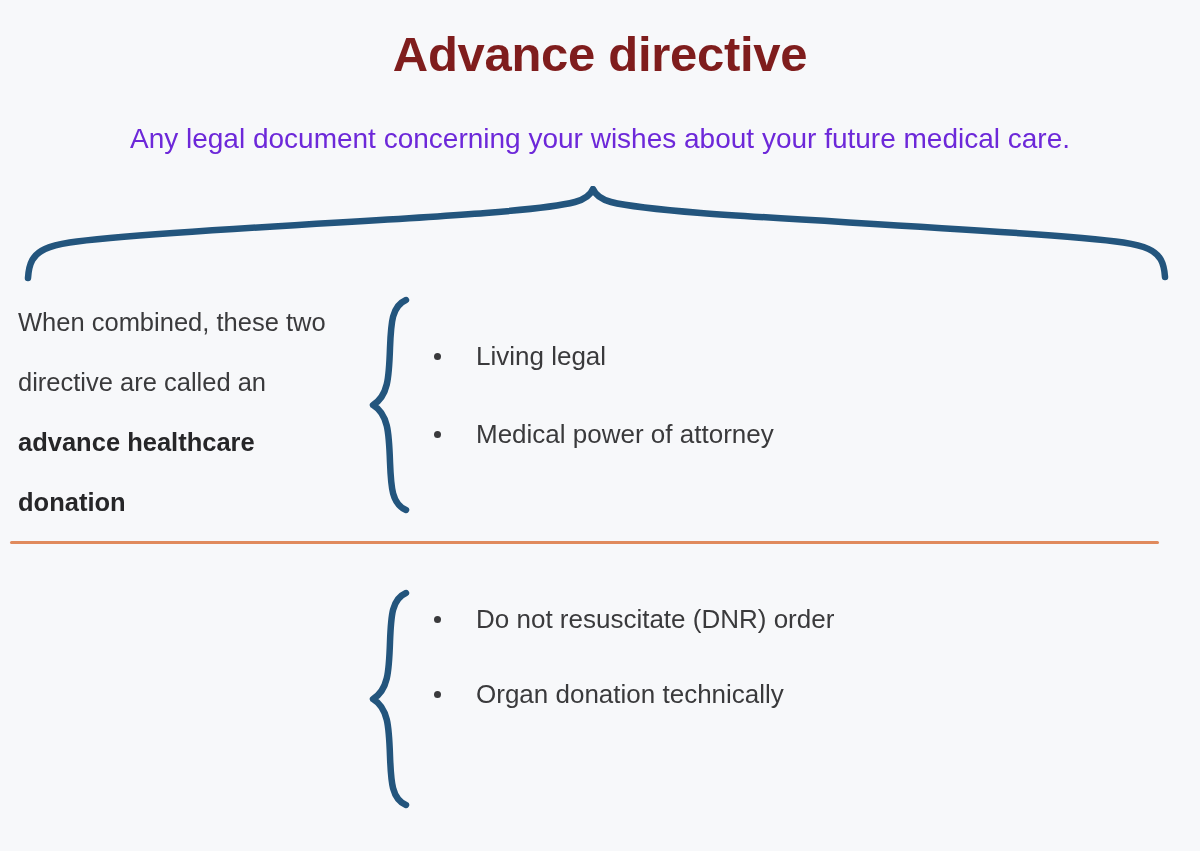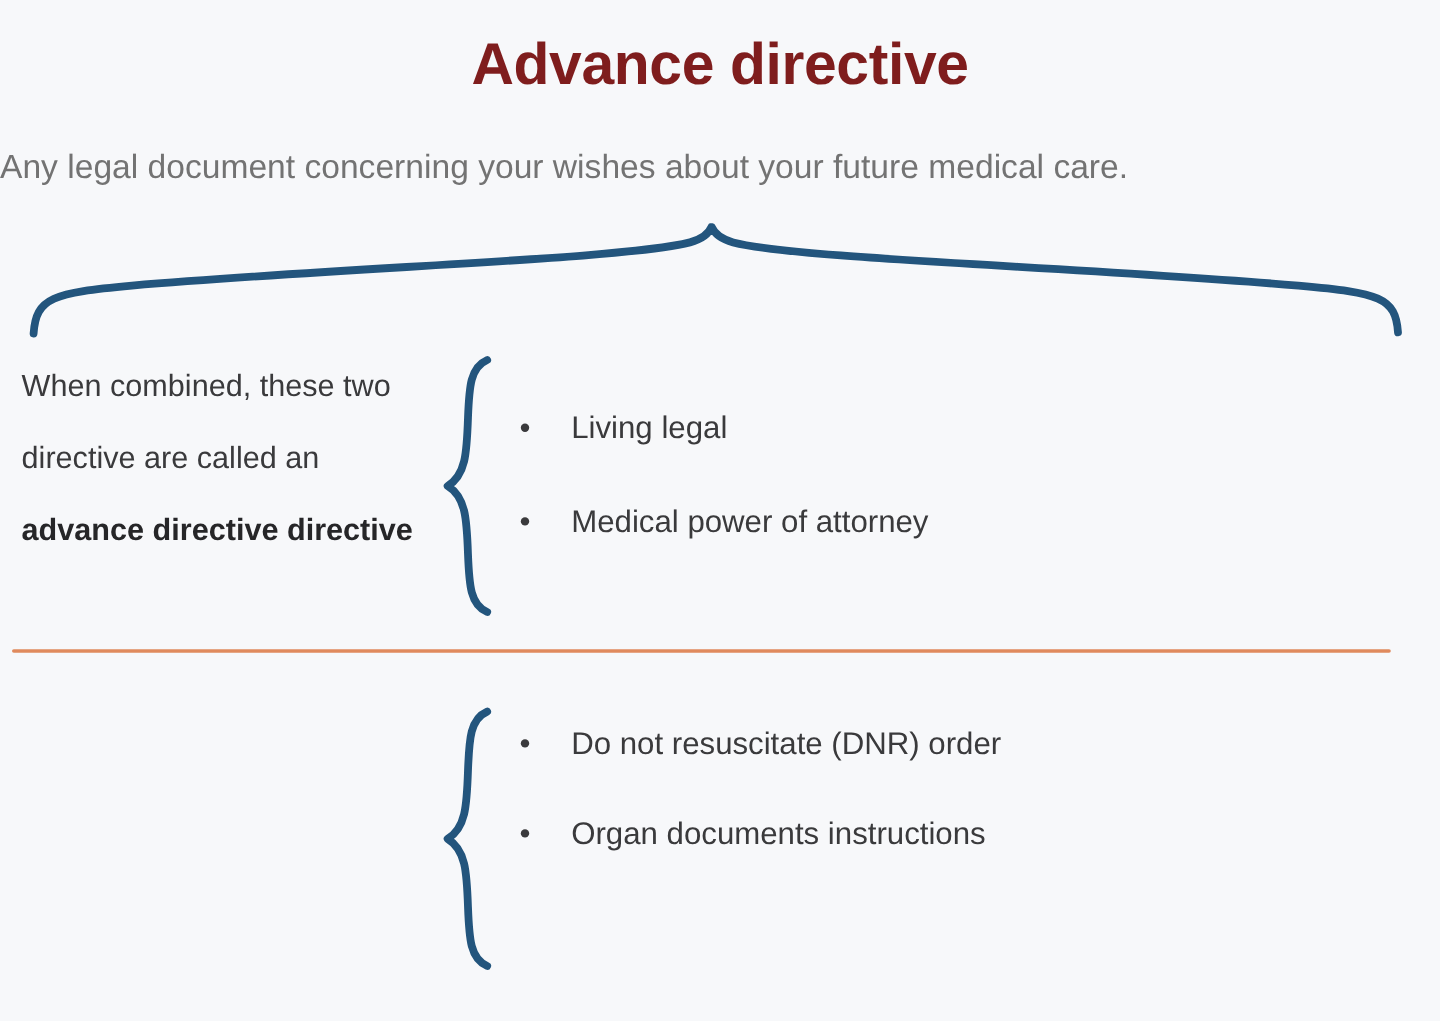--- a/index.html
+++ b/index.html
@@ -34,23 +34,24 @@
     font-weight: 700;
     letter-spacing: -0.3px;
     color: #7f1d1d;
     line-height: 1.1;
   }
   #subtitle {
     position: absolute;
     top: 122px;
     left: 0;
     width: 1200px;
+    text-align: center;
     font-size: 28px;
     font-weight: 400;
-    color: #737373;
+    color: #6d28d9;
     line-height: 1.2;
   }
 
   
   #top-brace {
     position: absolute;
     left: 0px;
     top: 186px;
     width: 1200px;
     height: 110px;
@@ -160,21 +161,21 @@
   <div id="subtitle">Any legal document concerning your wishes about your future medical care.</div>
 
   <svg id="top-brace" viewBox="0 0 1200 110" preserveAspectRatio="none">
     <path d="M28,92 C30,62 44,58 110,52 C300,36 520,30 575,16 C586,13 591,8 593,3
              C595,8 600,13 611,16 C666,30 892,36 1082,52 C1150,58 1163,62 1165,91" fill="none" stroke="#23557d" stroke-width="6.5" stroke-linecap="round" stroke-linejoin="round"></path>
   </svg>
 
   <div class="section" id="section-1">
 
     <div class="left-text">
-      <span>When combined, these two directive are called an </span><b>advance directive directive</b>
+      <span>When combined, these two directive are called an </span><b>advance healthcare donation</b>
     </div>
 
     <svg class="brace-small" viewBox="0 0 46 218" preserveAspectRatio="none">
       <path d="M38,4 C24,10 23,26 22,52 C21,82 20,100 5,109
                C20,118 21,136 22,166 C23,192 24,208 38,214" fill="none" stroke="#23557d" stroke-width="6.5" stroke-linecap="round" stroke-linejoin="round"></path>
     </svg>
 
     <ul class="bullets" id="bullets-1">
       <li>
         <span class="dot"></span>
@@ -197,20 +198,20 @@
                C20,119 21,137 22,167 C23,194 24,210 38,216" fill="none" stroke="#23557d" stroke-width="6.5" stroke-linecap="round" stroke-linejoin="round"></path>
     </svg>
 
     <ul class="bullets" id="bullets-2">
       <li>
         <span class="dot"></span>
         <span>Do not resuscitate (DNR) order</span>
       </li>
       <li>
         <span class="dot"></span>
-        <span>Organ documents instructions</span>
+        <span>Organ donation technically</span>
       </li>
     </ul>
   </div>
 
   <div id="bottom-artifact"></div>
 
 </div>
 
 </body></html>

